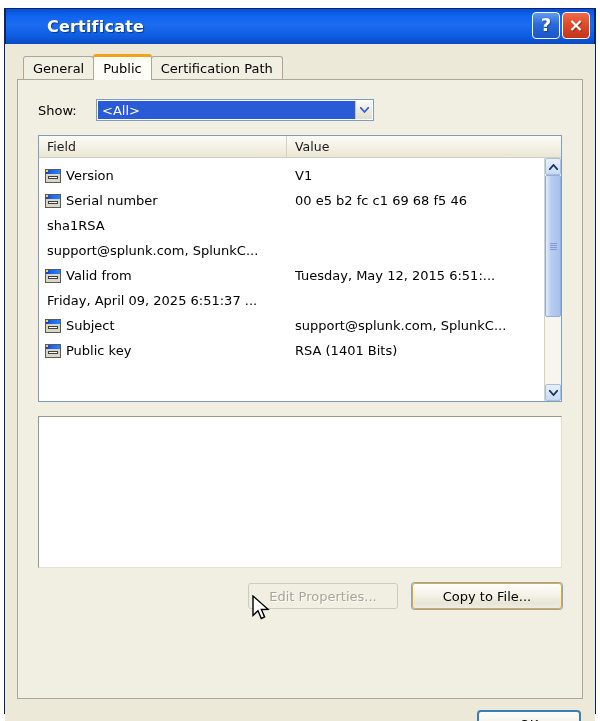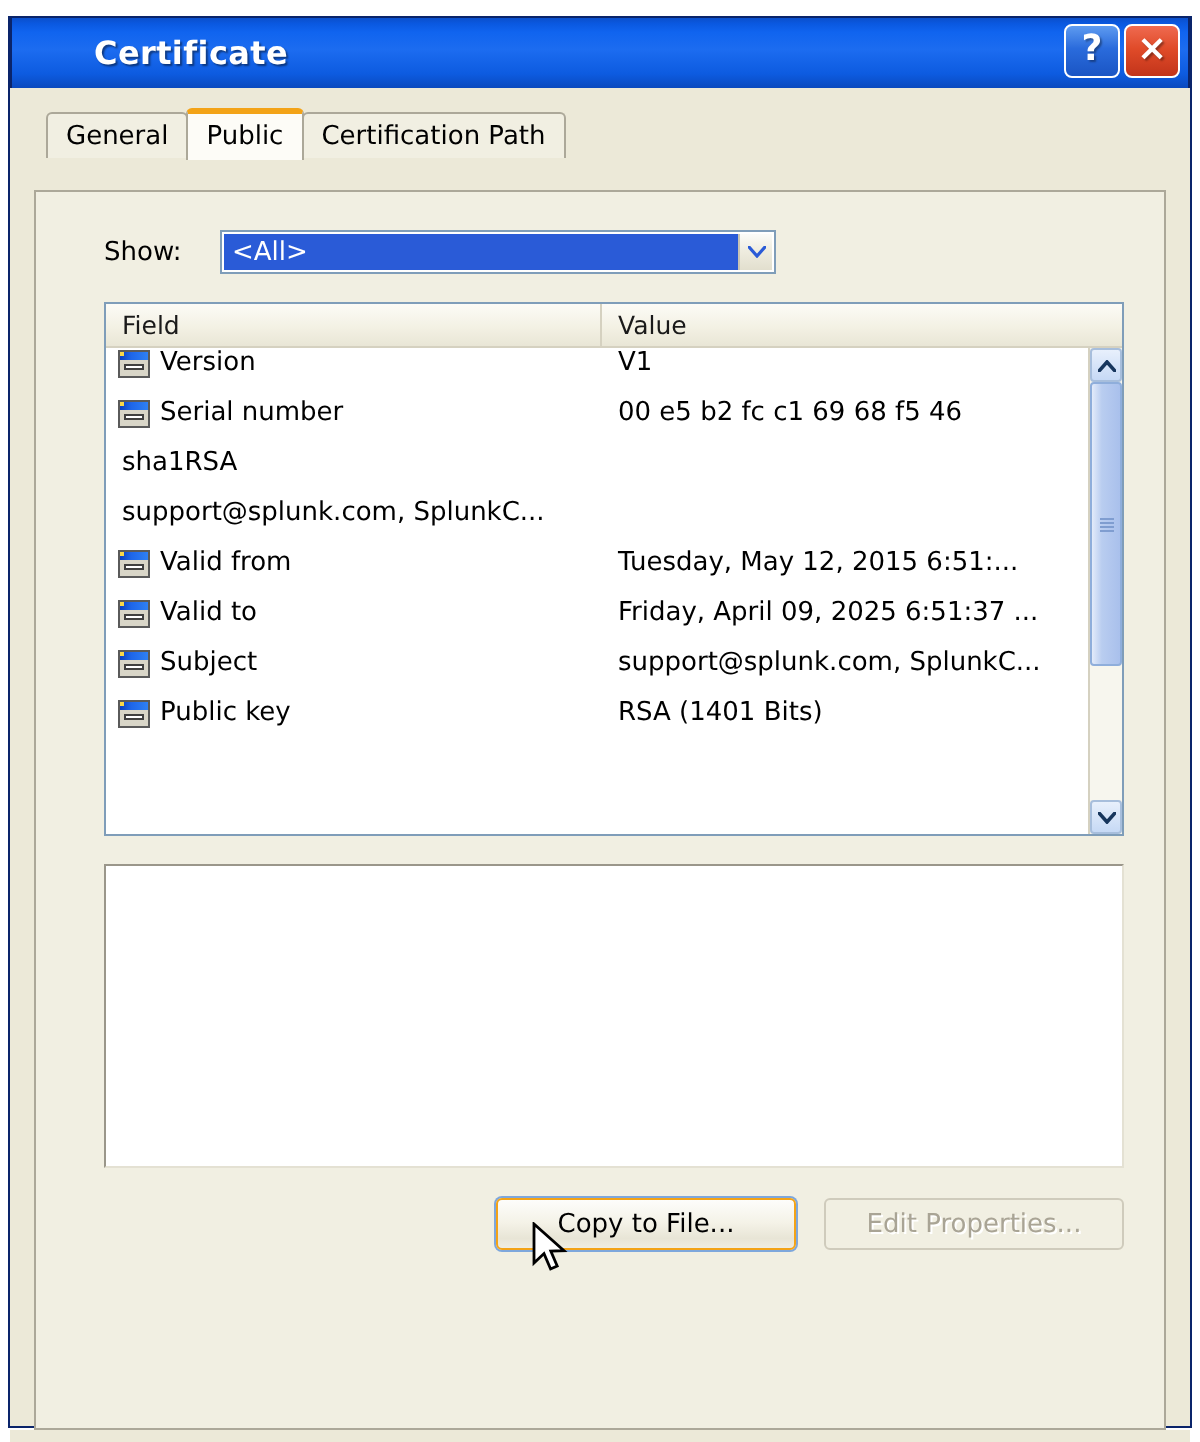--- a/index.html
+++ b/index.html
@@ -111,23 +111,23 @@
     padding-top: 0px;
     margin-bottom: -1px;
     z-index: 4;
   }
 
   .tabpanel {
     position: relative;
     background: #F1EFE2;
     border: 1px solid #ACA899;
     height: 620px;
-    margin-top: 16px;
+    margin-top: 0;
     z-index: 2;
-    padding: 14px 14px 0 28px;
+    padding: 14px 14px 0 14px;
   }
 
   
   .show-row {
     display: flex;
     align-items: center;
     height: 22px;
     margin: 5px 0 0 6px;
   }
   .show-label {
@@ -194,21 +194,21 @@
 
   .list-body {
     flex: 1 1 auto;
     position: relative;
     background: #ffffff;
     overflow: hidden;
   }
   .row {
     display: flex;
     height: 25px;
-    align-items: flex-start;
+    align-items: flex-end;
     cursor: default;
   }
   .cell-field {
     width: 248px;
     display: flex;
     align-items: center;
     padding-left: 6px;
     font-size: 13px;
     color: #000;
     white-space: nowrap;
@@ -436,27 +436,20 @@
                 <div class="cell-field">
                   <span class="field-icon">
                     <span class="bar"></span>
                     <span class="inner"></span>
                   </span>
                   <span>Valid from</span>
                 </div>
                 <div class="cell-value">Tuesday, May 12, 2015 6:51:...</div>
               </div>
               <div class="row">
-                <div class="cell-field">
-                  <span class="field-icon">
-                    <span class="bar"></span>
-                    <span class="inner"></span>
-                  </span>
-                  <span>Valid to</span>
-                </div>
                 <div class="cell-value">Friday, April 09, 2025 6:51:37 ...</div>
               </div>
               <div class="row">
                 <div class="cell-field">
                   <span class="field-icon">
                     <span class="bar"></span>
                     <span class="inner"></span>
                   </span>
                   <span>Subject</span>
                 </div>
@@ -495,25 +488,25 @@
                 <path d="M0.5 0.5 L4.5 5 L8.5 0.5" fill="none" stroke="#17365D" stroke-width="1.8" stroke-linecap="square"></path>
               </svg>
             </div>
           </div>
         </div>
       </div>
 
       <div class="detailbox"></div>
 
       <div class="action-row">
+        <div class="btn disabled">
+          <span>Edit Properties...</span>
+        </div>
         <div class="btn focused">
           <span>Copy to File...</span>
-        </div>
-        <div class="btn disabled">
-          <span>Edit Properties...</span>
         </div>
 
         <div class="cursor" style="left:214px; top:12px;">
           <svg width="20" height="28" viewBox="0 0 20 28" aria-hidden="true">
             <path d="M1 1 L1 20.5 L6 15.8 L9.3 23.5 L12.6 22 L9.4 14.5 L16 14.3 Z" fill="#FFFFFF" stroke="#000000" stroke-width="1.4" stroke-linejoin="miter"></path>
           </svg>
         </div>
       </div>
 
     </div>

